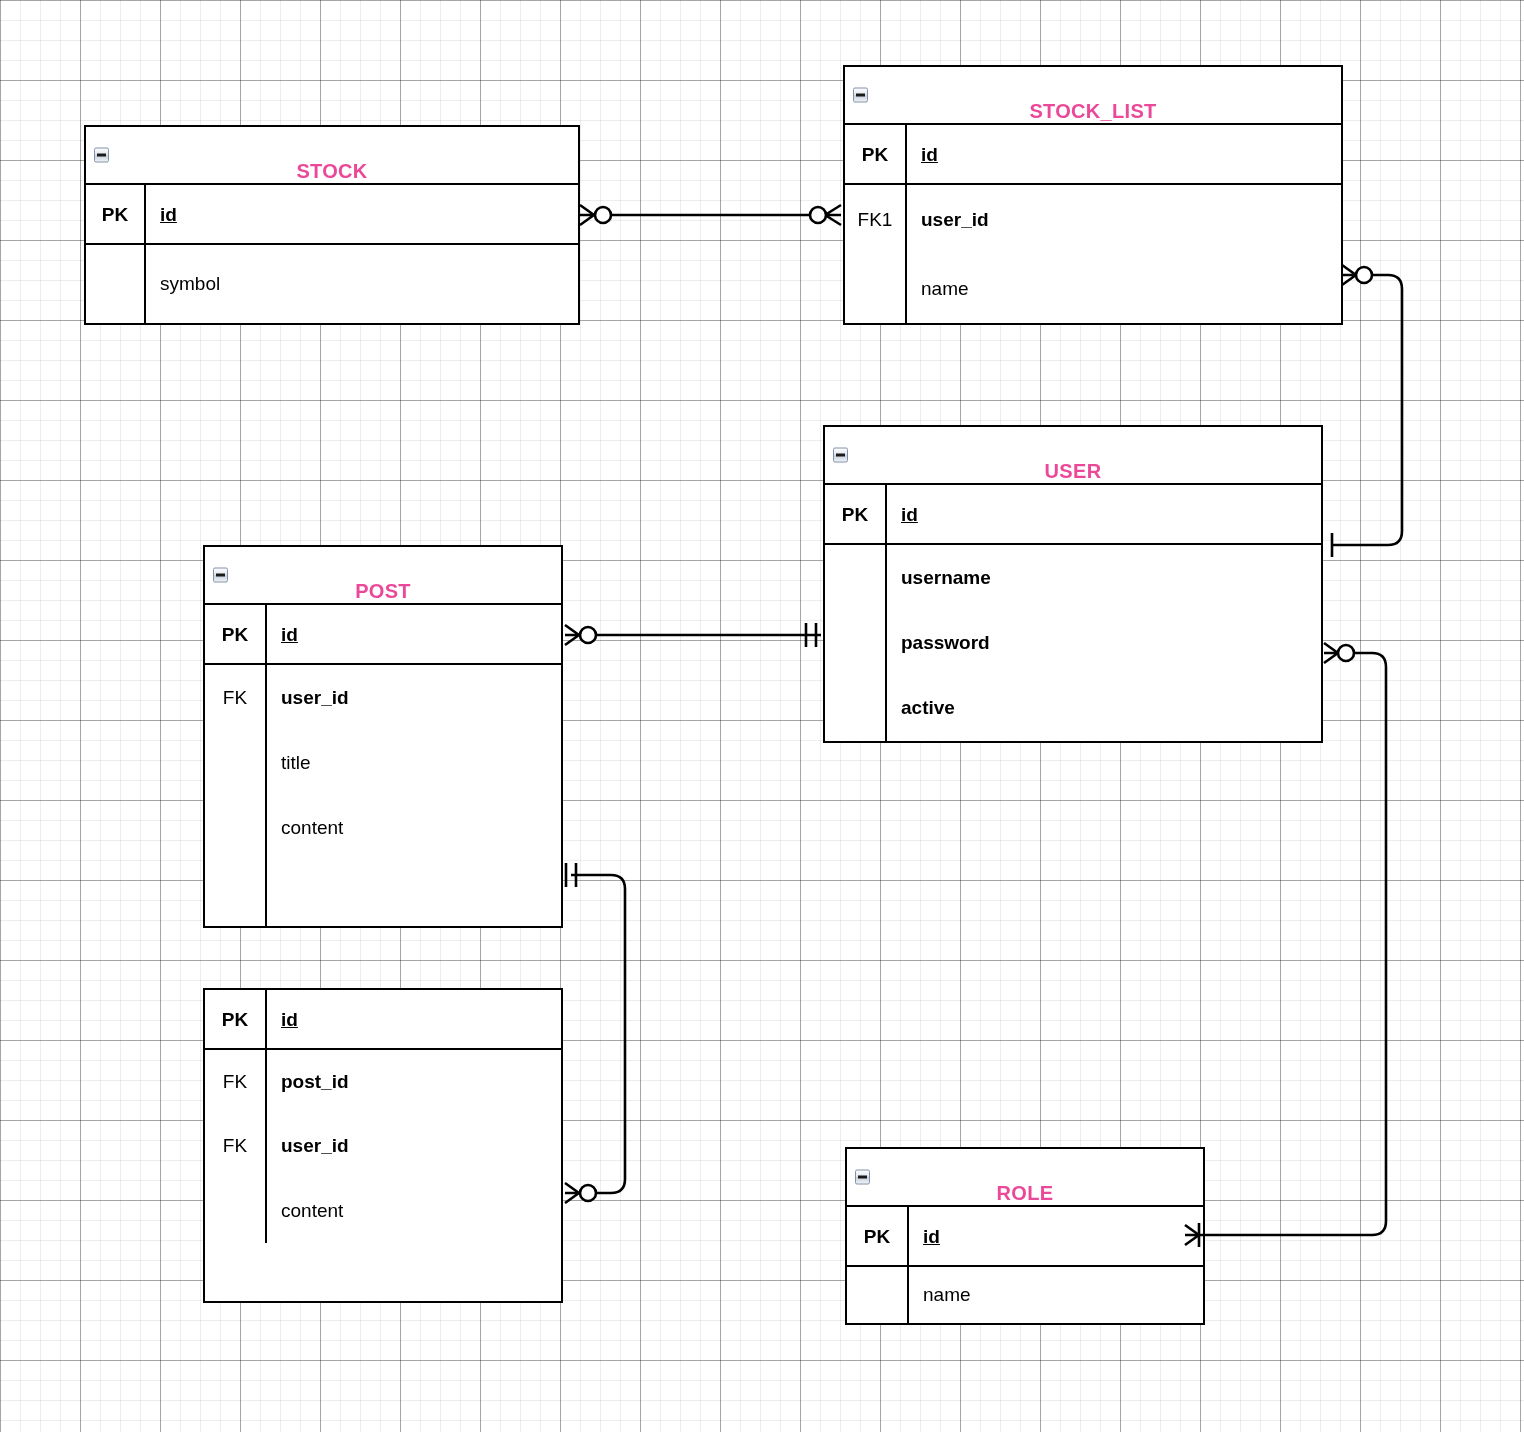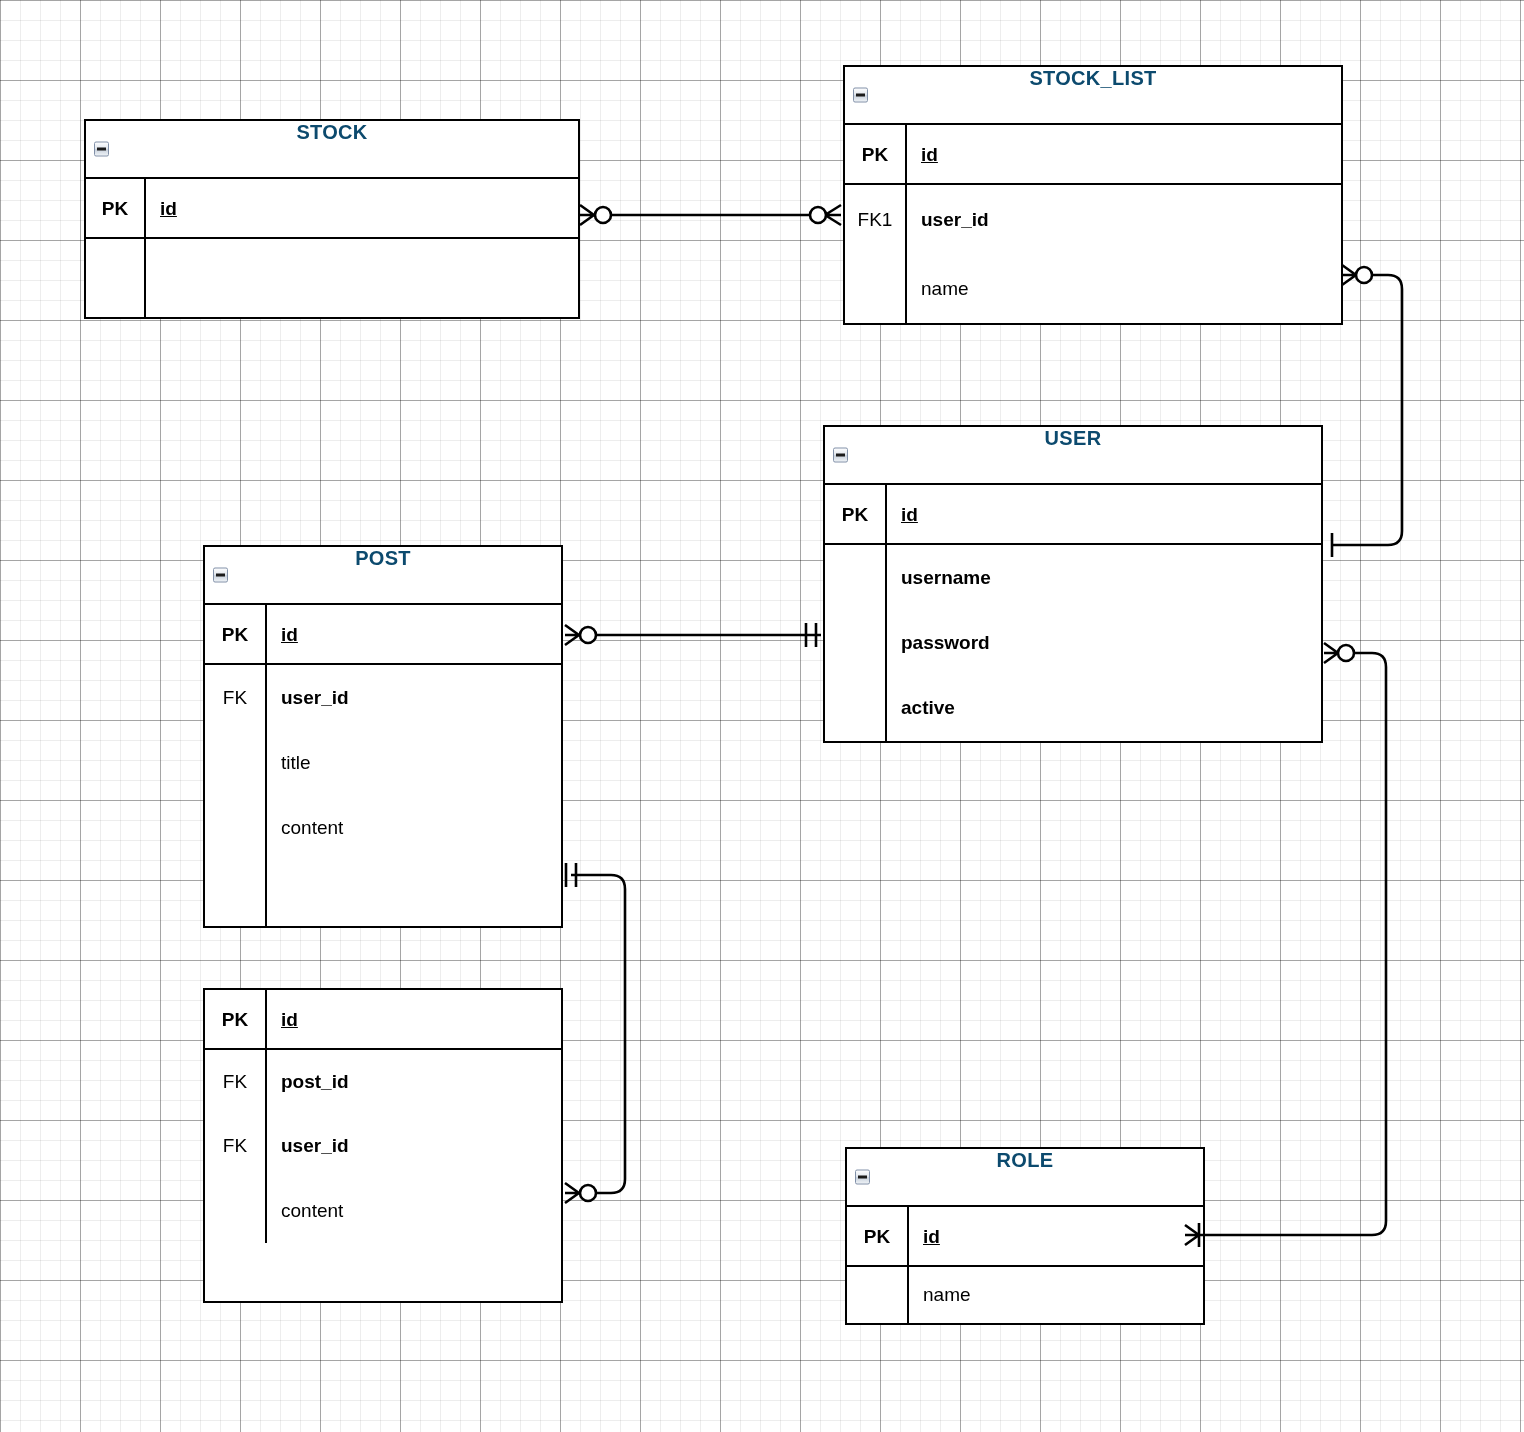--- a/index.html
+++ b/index.html
@@ -36,24 +36,24 @@
     border: 2px solid #000000;
     background: #ffffff;
   }
   .ent-header {
     position: relative;
     box-sizing: border-box;
     border-bottom: 2px solid #000000;
     text-align: center;
     font-weight: bold;
     font-size: 20px;
-    color: #0c4a6e;
+    color: #ec4899;
     letter-spacing: 0.3px;
     display: flex;
-    align-items: flex-start;
+    align-items: flex-end;
     justify-content: center;
   }
   .collapse-icon {
     position: absolute;
     left: 8px;
     top: 50%;
     transform: translateY(-50%);
     width: 15px;
     height: 15px;
     box-sizing: border-box;
@@ -112,31 +112,35 @@
     padding-left: 16px;
   }
   .attr-name.bold { font-weight: bold; }
   .attr-name.underline { text-decoration: underline; }
 </style>
 </head>
 <body>
 
 <div id="canvas">
 
-  <div class="entity" style="left: 84px; top: 119px; width: 496px; height: 200px;">
+  <div class="entity" style="left: 84px; top: 125px; width: 496px; height: 200px;">
       <div class="ent-header" style="height: 58px;">
         <span class="collapse-icon"></span>
         <span>STOCK</span>
       </div>
       <div class="ent-body" style="height: 138px;">
         <div class="keycol-rule" style="left: 58px;"></div>
         <div class="pk-rule" style="top: 58px;"></div>
         <div class="attr-row" style="top: 0px; height: 60px;">
           <div class="attr-key bold" style="width: 58px;">PK</div>
           <div class="attr-name bold underline">id</div>
+        </div>
+        <div class="attr-row" style="top: 60px; height: 78px;">
+          <div class="attr-key" style="width: 58px;"></div>
+          <div class="attr-name">symbol</div>
         </div>
       </div>
     </div>
     <div class="entity" style="left: 843px; top: 65px; width: 500px; height: 260px;">
       <div class="ent-header" style="height: 58px;">
         <span class="collapse-icon"></span>
         <span>STOCK_LIST</span>
       </div>
       <div class="ent-body" style="height: 198px;">
         <div class="keycol-rule" style="left: 60px;"></div>

